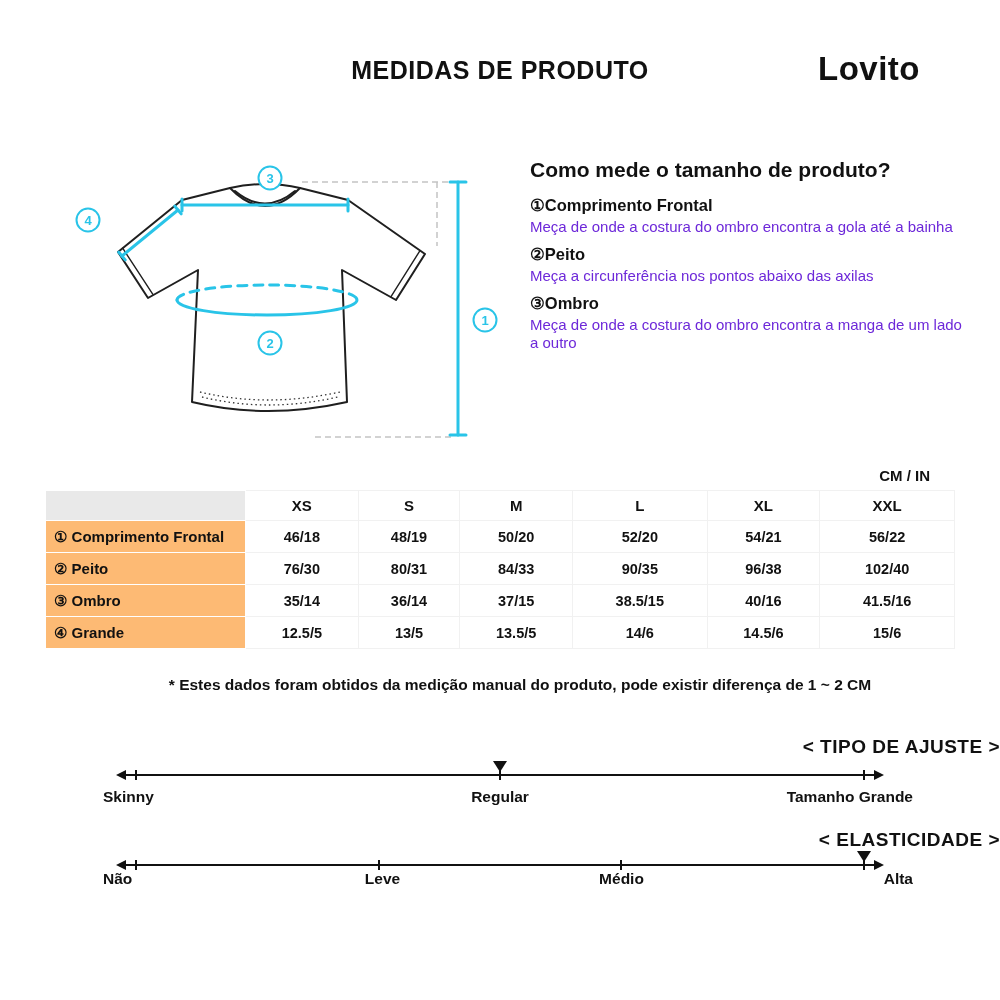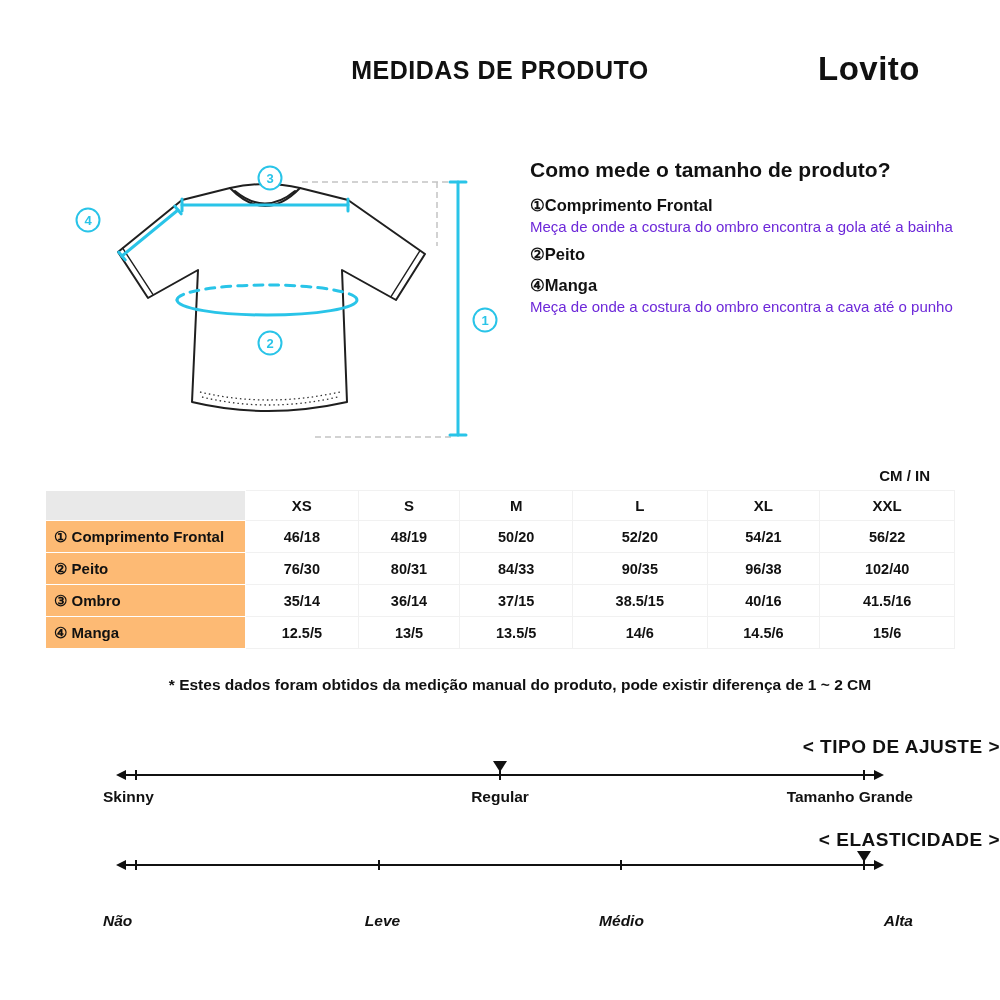--- a/index.html
+++ b/index.html
@@ -133,24 +133,25 @@
 
   <div class="guide">
     <div class="guide-title">Como mede o tamanho de produto?</div>
 
     <div class="guide-item">
       <div class="guide-label"><span>①</span><span>Comprimento Frontal</span></div>
       <div class="guide-desc">Meça de onde a costura do ombro encontra a gola até a bainha</div>
     </div>
     <div class="guide-item">
       <div class="guide-label"><span>②</span><span>Peito</span></div>
+      <div class="guide-desc">Meça a circunferência nos pontos abaixo das axilas</div>
     </div>
     <div class="guide-item">
-      <div class="guide-label"><span>④</span><span>Manga</span></div>
-      <div class="guide-desc">Meça de onde a costura do ombro encontra a cava até o punho</div>
+      <div class="guide-label"><span>③</span><span>Ombro</span></div>
+      <div class="guide-desc">Meça de onde a costura do ombro encontra a manga de um lado a outro</div>
     </div>
   </div>
 
   <div class="unit">CM / IN</div>
 
   <table class="size-table">
     <tbody>
         <tr>
       <th class="corner"></th>
       <th>XS</th>
@@ -181,21 +182,21 @@
     <tr>
       <td class="rowlabel">③ Ombro</td>
       <td>35/14</td>
       <td>36/14</td>
       <td>37/15</td>
       <td>38.5/15</td>
       <td>40/16</td>
       <td>41.5/16</td>
     </tr>
     <tr>
-      <td class="rowlabel">④ Manga</td>
+      <td class="rowlabel">④ Grande</td>
       <td>12.5/5</td>
       <td>13/5</td>
       <td>13.5/5</td>
       <td>14/6</td>
       <td>14.5/6</td>
       <td>15/6</td>
     </tr>
   </tbody>
     </table>
 
@@ -219,20 +220,20 @@
   <div class="slider-title" style="top:829px;">&lt; ELASTICIDADE &gt;</div>
   <div class="track" style="top:864px;">
     <span class="arrow-l"></span>
     <span class="arrow-r"></span>
     <span class="tick" style="left:1.5%;"></span>
     <span class="tick" style="left:33.8%;"></span>
     <span class="tick" style="left:66.2%;"></span>
     <span class="tick" style="left:98.5%;"></span>
     <span class="marker" style="left:98.5%;"></span>
   </div>
-  <div class="slider-labels" style="top:912px;font-style:italic;">
+  <div class="slider-labels" style="top:870px;">
     <span class="lab start">Não</span>
     <span class="lab mid" style="left:33.8%;padding-left:8px;">Leve</span>
     <span class="lab mid" style="left:66.2%;">Médio</span>
     <span class="lab end">Alta</span>
   </div>
 
 </div>
 
 </body></html>

